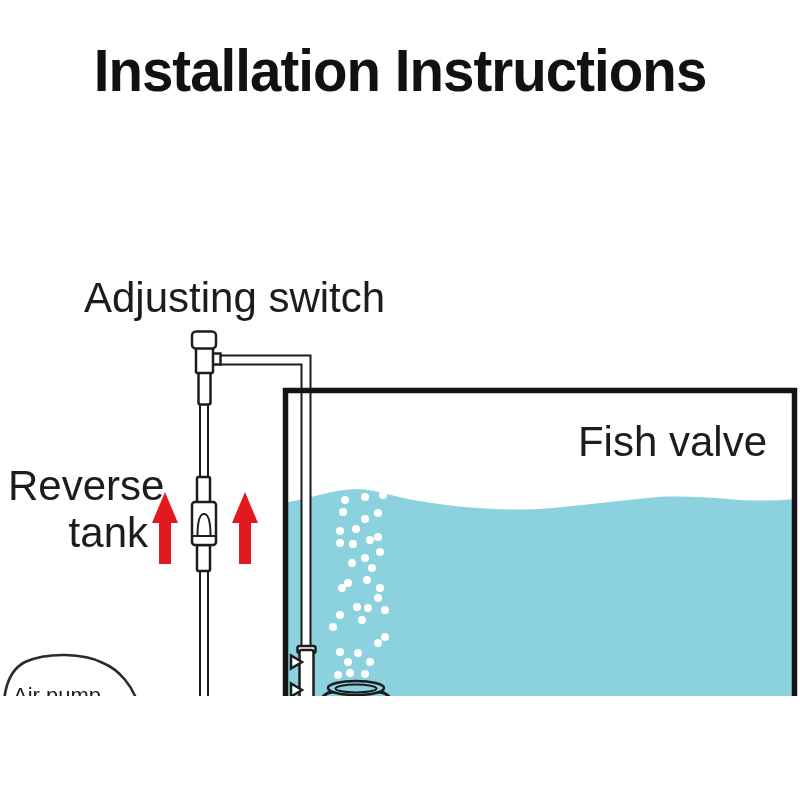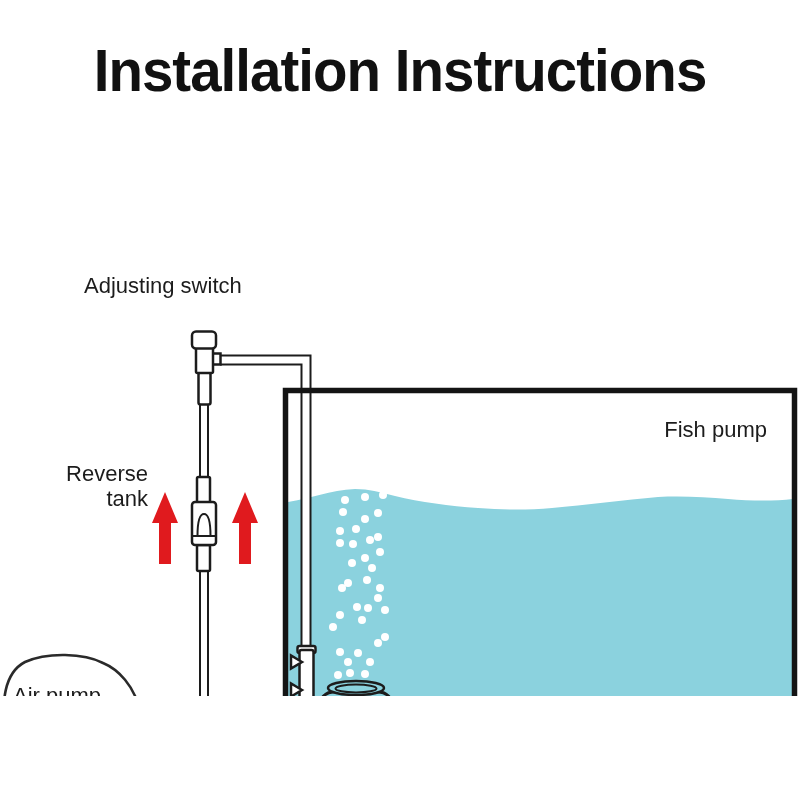--- a/index.html
+++ b/index.html
@@ -6,21 +6,21 @@
     --background:#ffffff; --water:#8bd2de; --arrow-red:#e01a1e;
     --line-dark:#1c1c1c; --text:#1c1c1c;
   }
   html,body{margin:0;padding:0;background:var(--background);}
   .stage{position:relative;width:800px;height:696px;background:var(--background);
          overflow:hidden;font-family:"Liberation Sans",sans-serif;color:var(--text);}
   .title{position:absolute;top:36px;left:0;width:800px;text-align:center;
          font-size:60px;font-weight:700;letter-spacing:-1px;color:#111;
          transform:scaleX(0.94);transform-origin:center;white-space:nowrap;}
   .diagram-svg{position:absolute;left:0;top:0;width:800px;height:800px;}
-  .label{position:absolute;font-size:22px;line-height:1.12;color:var(--text);white-space:nowrap;}
+  .label{position:absolute;font-size:42px;line-height:1.12;color:var(--text);white-space:nowrap;}
   .label-adjust{left:84px;top:274px;}
   .label-reverse{left:8px;top:462px;width:140px;text-align:right;}
   .label-fish{right:33px;top:418px;}
   .label-pump{left:13px;top:684px;font-size:22px;}
   
   .water-fill{fill:var(--water);stroke:none;}
   .bubble{fill:#ffffff;}
   .tube-outer{fill:none;stroke:var(--line-dark);}
   .tube-inner{fill:none;stroke:#ffffff;}
   .part{fill:#ffffff;stroke:var(--line-dark);stroke-width:2.5;}
@@ -126,16 +126,16 @@
     <rect class="part" x="130" y="715" width="21" height="16" rx="7"></rect>
   </svg>
 
   <div class="label label-adjust">Adjusting switch</div>
 
   <div class="label label-reverse">
     <div>Reverse</div>
     <div>tank</div>
   </div>
 
-  <div class="label label-fish">Fish pump</div>
+  <div class="label label-fish">Fish valve</div>
 
   <div class="label label-pump">Air pump</div>
 </div>
 
 </body></html>

